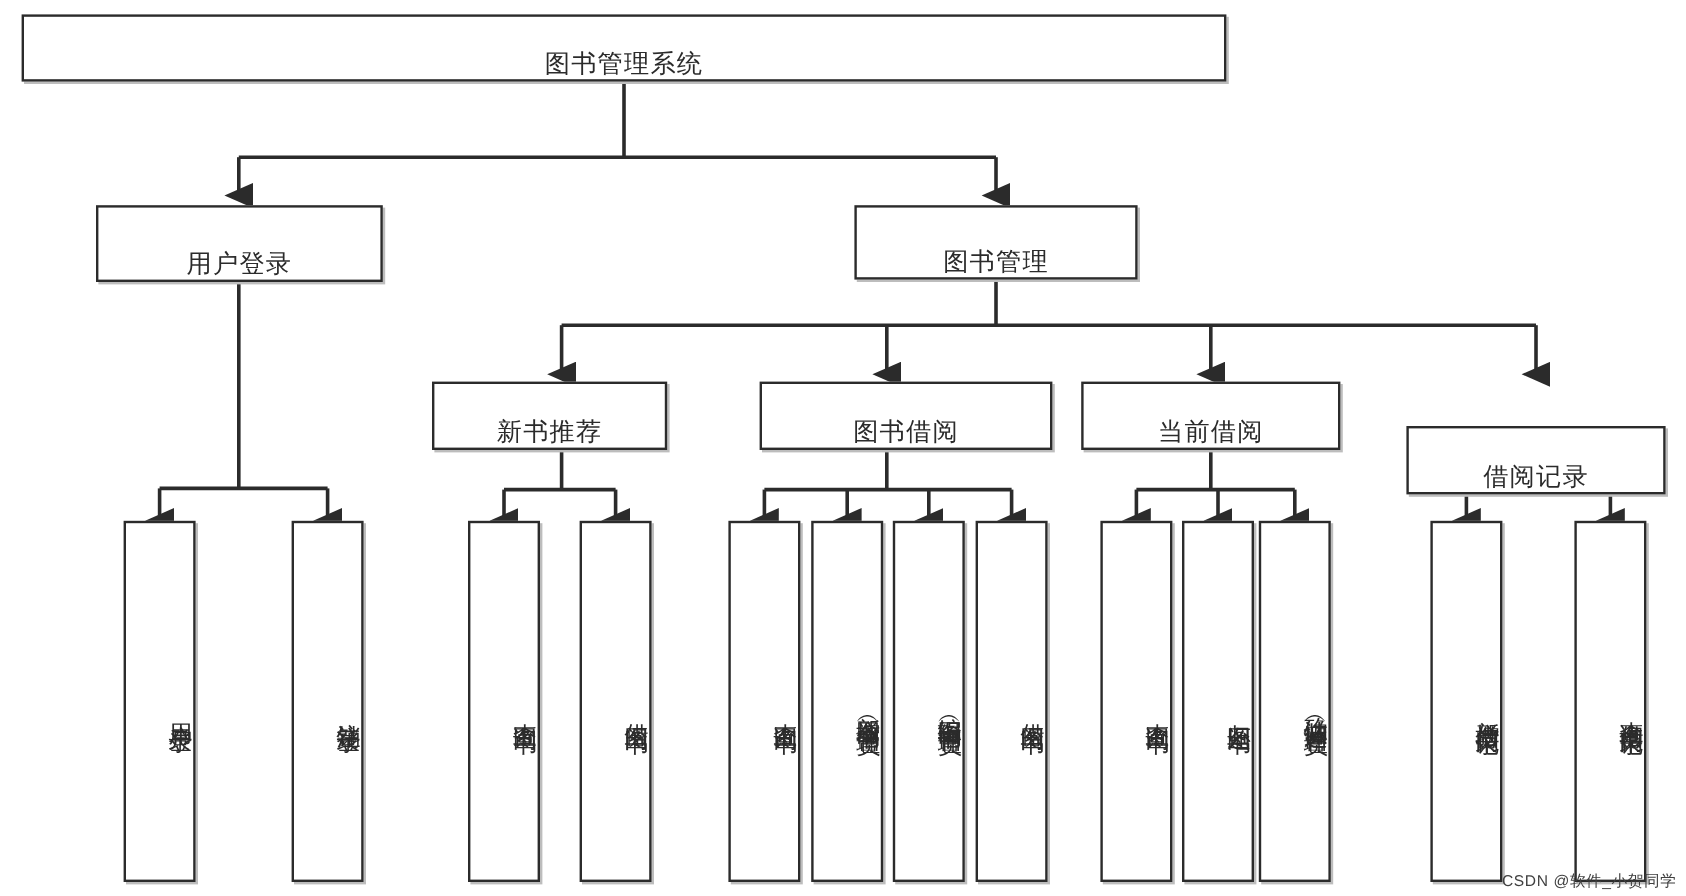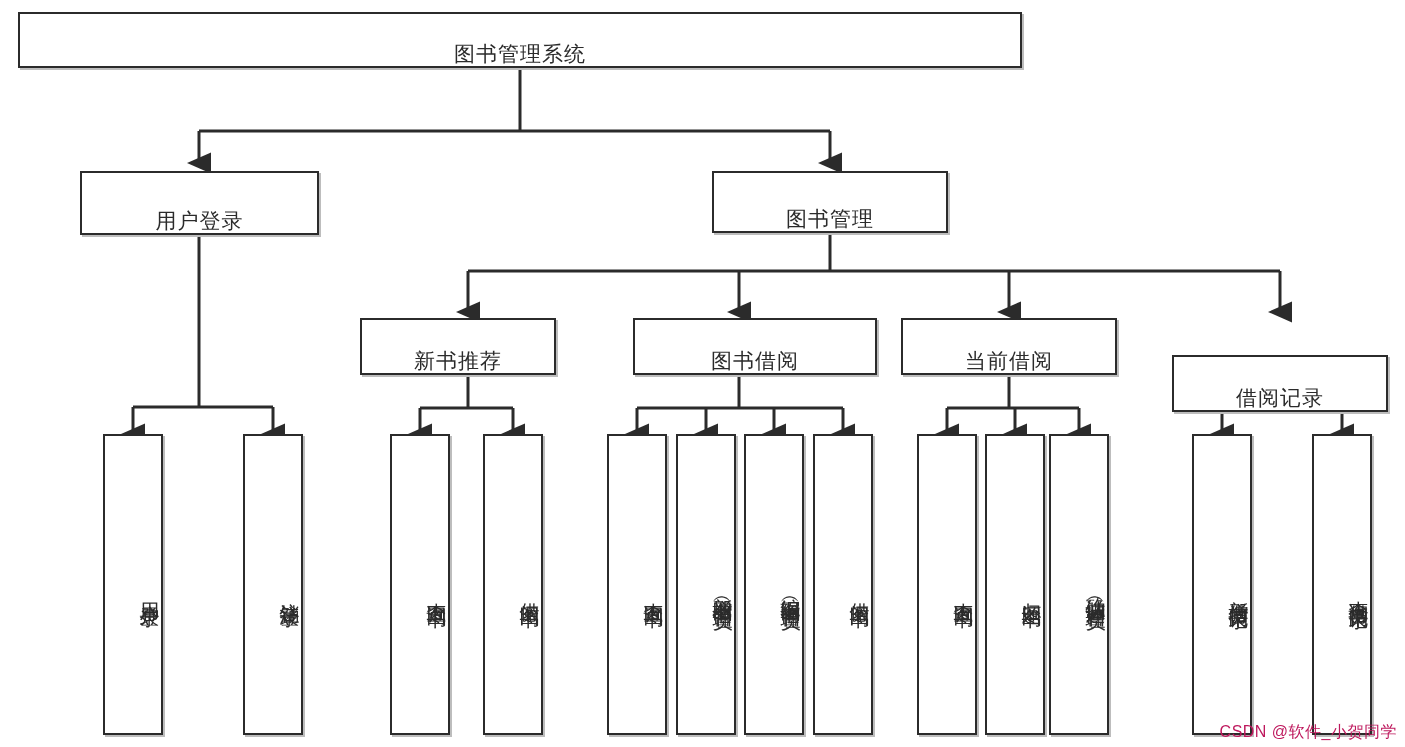--- a/index.html
+++ b/index.html
@@ -54,22 +54,22 @@
   }
   .node.vert .lbl {
     writing-mode: vertical-rl;
     text-orientation: upright;
     white-space: nowrap;
   }
   .watermark {
     position: absolute;
     right: 8px;
     bottom: 4px;
-    font-size: 16px;
-    color: #be185d;
+    font-size: 13px;
+    color: #404040;
     letter-spacing: 0.5px;
     z-index: 3;
     white-space: nowrap;
     margin-top: 40px;
   }
 </style>
 </head>
 <body>
 
 <div id="canvas">

